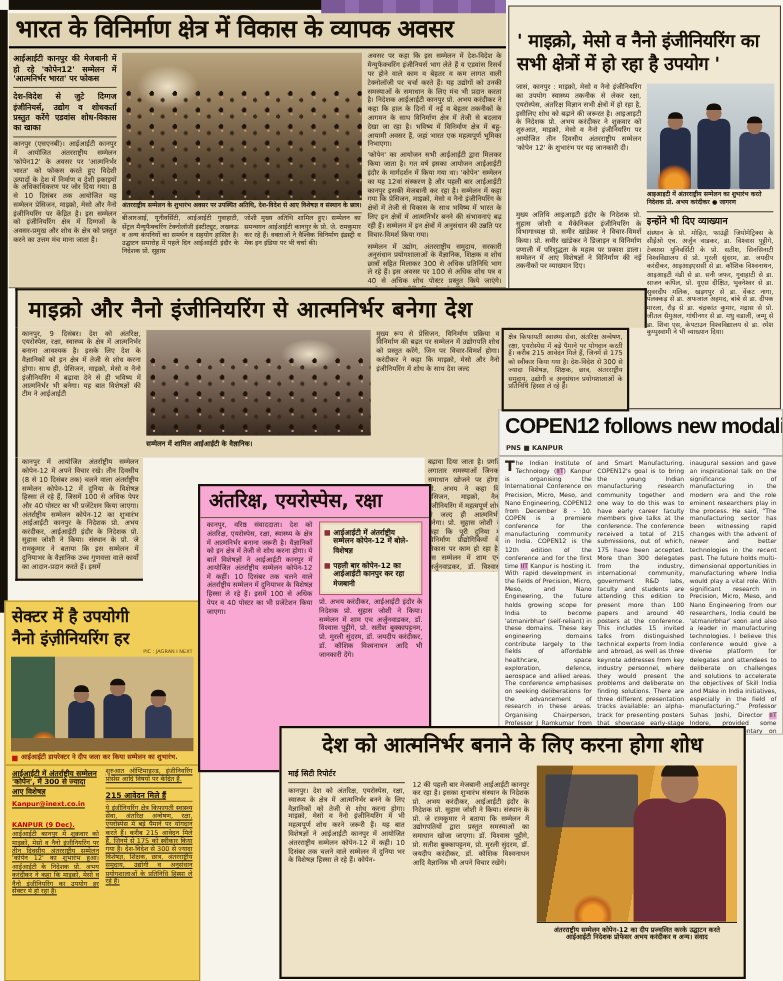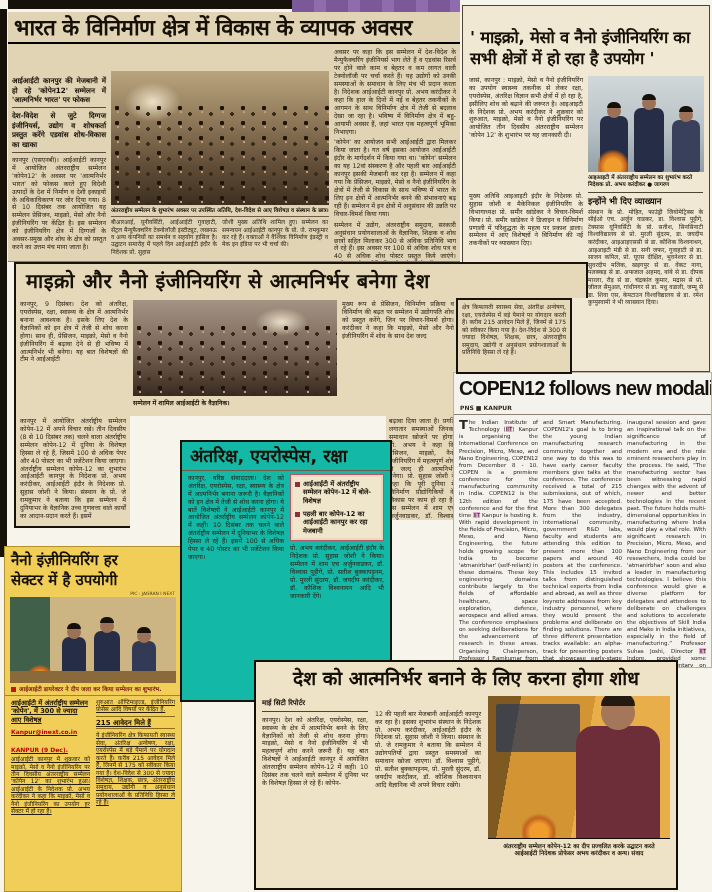--- a/index.html
+++ b/index.html
@@ -50,21 +50,21 @@
 </style>
 </head>
 <body>
 
 <div class="abs" style="left:8px;top:0;width:450px;height:9px;background:#171209;"></div>
 <div class="abs" style="left:292px;top:0;width:168px;height:13px;background:repeating-linear-gradient(90deg,#7b5898 0 22px,#8f6cae 22px 34px);"></div>
 <div class="abs" style="left:0;top:9px;width:7px;height:548px;background:#161109;"></div>
 
 <article class="clip" style="left:8px;top:12px;width:452px;height:250px;background:#e0d4b4;border-bottom:1px solid #8c7d5e;z-index:1;">
   <div class="hl" style="font-size:22px;line-height:1.15;white-space:nowrap;padding:3px 6px 2px;border-bottom:2px solid #000000;letter-spacing:-0.5px;">भारत के विनिर्माण क्षेत्र में विकास के व्यापक अवसर</div>
-  <div class="row" style="padding:4px 4px 0;gap:5px;align-items:center;">
+  <div class="row" style="padding:4px 4px 0;gap:5px;">
     <div style="width:94px;flex:none;">
       <div class="hl" style="font-size:7.2px;line-height:1.3;text-align:justify;">आईआईटी कानपुर की मेजबानी में हो रहे 'कोपेन12' सम्मेलन में 'आत्मनिर्भर भारत' पर फोकस</div>
       <hr class="rule">
       <div class="hl" style="font-size:7.2px;line-height:1.3;text-align:justify;">देश-विदेश से जुटे दिग्गज इंजीनियर्स, उद्योग व शोधकर्ता प्रस्तुत करेंगे एडवांस शोध-विकास का खाका</div>
       <hr class="rule">
       <div class="bt">कानपुर (एसएनबी)। आईआईटी कानपुर में आयोजित अंतरराष्ट्रीय सम्मेलन 'कोपेन12' के अवसर पर 'आत्मनिर्भर भारत' को फोकस करते हुए विदेशी उत्पादों के देश में निर्माण व देशी इकाइयों के अधिकाधिकरण पर जोर दिया गया। 8 से 10 दिसंबर तक आयोजित यह सम्मेलन प्रेसिजन, माइक्रो, मेसो और नैनो इंजीनियरिंग पर केंद्रित है। इस सम्मेलन को इंजीनियरिंग क्षेत्र में दिग्गजों के अवसर-प्रमुख और शोध के क्षेत्र को प्रस्तुत करने का उत्तम मंच माना जाता है।</div>
     </div>
     <div style="width:218px;flex:none;">
       <div class="photo aud-a" style="width:218px;height:134px;">
         <div class="aud-glow"></div>
@@ -130,21 +130,21 @@
 <article class="clip" style="left:453px;top:372px;width:259px;height:296px;background:#f4f2ed;border:1px solid #b9b2a4;z-index:2;">
   <div style="font-family:'Liberation Sans',sans-serif;font-size:19.5px;font-weight:700;letter-spacing:-0.8px;white-space:nowrap;padding:4px 5px 2px;color:#14100a;">COPEN12 follows new modality'</div>
   <div style="font-size:6px;font-weight:700;padding:2px 6px 3px;border-bottom:1px solid #8a8274;color:#33291c;">PNS ■ KANPUR</div>
   <div class="row" style="padding:4px 5px;gap:5px;">
     <div class="bt dropcap" style="flex:1;font-size:5.5px;line-height:1.3;">The Indian Institute of Technology (<mark>IIT</mark>) Kanpur is organising the International Conference on Precision, Micro, Meso, and Nano Engineering, COPEN12 from December 8 - 10. COPEN is a premiere conference for the manufacturing community in India. COPEN12 is the 12th edition of the conference and for the first time <mark>IIT</mark> Kanpur is hosting it. With rapid development in the fields of Precision, Micro, Meso, and Nano Engineering, the future holds growing scope for India to become 'atmanirbhar' (self-reliant) in these domains. These key engineering domains contribute largely to the fields of affordable healthcare, space exploration, defence, aerospace and allied areas. The conference emphasises on seeking deliberations for the advancement of research in these areas. Organising Chairperson, Professor J Ramkumar from the Department of Mechanical Engineering,  Kanpur, opened the inaugural session and stated that COPEN12 follows a new modality that is intended to ensure higher quality scientific exchanges. The conference caters to three broad themes - Precision Engineering, Manufacturing Processes, and Measurements</div>
     <div class="bt" style="flex:1;font-size:5.5px;line-height:1.3;">and Smart Manufacturing. COPEN12's goal is to bring the young Indian manufacturing research community together and one way to do this was to have early career faculty members give talks at the conference. The conference received a total of 215 submissions, out of which, 175 have been accepted. More than 300 delegates from the industry, international community, government R&amp;D labs, faculty and students are attending this edition to present more than 100 papers and around 40 posters at the conference. This includes 15 invited talks from distinguished technical experts from India and abroad, as well as three keynote addresses from key industry personnel, where they would present the problems and deliberate on finding solutions. There are three different presentation tracks available: an alpha-track for presenting posters that showcase early-stage research and development; a beta-track for presenting four-page papers that showcase research that has reached some maturity and a delta-track for presenting improvements to research that has already been published in reputable international journals within the past year. Professor Abhay Karandikar, Director  Kanpur, was present at the</div>
     <div class="bt" style="flex:1;font-size:5.5px;line-height:1.3;">inaugural session and gave an inspirational talk on the significance of manufacturing in the modern era and the role eminent researchers play in the process. He said, “The manufacturing sector has been witnessing rapid changes with the advent of newer and better technologies in the recent past. The future holds multi-dimensional opportunities in manufacturing where India would play a vital role. With significant research in Precision, Micro, Meso, and Nano Engineering from our researchers, India could be 'atmanirbhar' soon and also a leader in manufacturing technologies. I believe this conference would give a diverse platform for delegates and attendees to deliberate on challenges and solutions to accelerate the objectives of Skill India and Make in India initiatives, especially in the field of manufacturing.” Professor Suhas Joshi, Director <mark>IIT</mark> Indore, provided some insightful commentary on the development of manufacturing technologies all over the world over the course of the past half century. Professor Sameer Khandekar, Head of the Department of Mechanical Engineering,  Kanpur emphasised the importance of precision in the process of designing manufacturing systems.</div>
   </div>
 </article>
 
-<article class="clip" style="left:180px;top:440px;width:212px;height:262px;background:#14b8a6;border:2px solid #17120b;z-index:3;">
+<article class="clip" style="left:180px;top:440px;width:212px;height:262px;background:#f9a8d4;border:2px solid #17120b;z-index:3;">
   <div class="hl" style="font-size:17.5px;line-height:1.25;padding:4px 8px 2px;border-bottom:1px solid #6b5d45;">
     <div>अंतरिक्ष, एयरोस्पेस, रक्षा</div>
   </div>
   <div class="row" style="padding:3px 6px;gap:6px;">
     <div class="bt" style="flex:1;">कानपुर, वरिष्ठ संवाददाता। देश को अंतरिक्ष, एयरोस्पेस, रक्षा, स्वास्थ्य के क्षेत्र में आत्मनिर्भर बनाना जरूरी है। वैज्ञानिकों को इन क्षेत्र में तेजी से शोध करना होगा। ये बातें विशेषज्ञों ने आईआईटी कानपुर में आयोजित अंतर्राष्ट्रीय सम्मेलन कोपेन-12 में कहीं। 10 दिसंबर तक चलने वाले अंतर्राष्ट्रीय सम्मेलन में दुनियाभर के विशेषज्ञ हिस्सा ले रहे हैं। इसमें 100 से अधिक पेपर व 40 पोस्टर का भी प्रजेंटेशन किया जाएगा।</div>
     <div style="width:94px;flex:none;">
       <div style="border:1px solid #b5566a;box-shadow:0 0 0 2px #e9d8c2 inset;padding:5px 4px;background:#f0e6cc;">
         <div style="display:flex;margin-bottom:4px;">
           <span class="sq"></span>
           <span class="hl" style="font-size:6.6px;line-height:1.3;">आईआईटी में अंतर्राष्ट्रीय सम्मेलन कोपेन-12 में बोले-विशेषज्ञ</span>
@@ -154,22 +154,22 @@
           <span class="hl" style="font-size:6.6px;line-height:1.3;">पहली बार कोपेन-12 का आईआईटी कानपुर कर रहा मेजबानी</span>
         </div>
       </div>
       <div class="bt" style="padding-top:3px;">प्रो. अभय करंदीकर, आईआईटी इंदौर के निदेशक प्रो. सुहास जोशी ने किया। सम्मेलन में शाम एच अर्जुनवाडकर, डॉ. विश्वास पुट्टीगे, प्रो. सतीश बुक्कापट्टनम, प्रो. मुरली सुंदरम, डॉ. जयदीप करंदीकर, डॉ. कौशिक विश्वनाथन आदि भी जानकारी देंगे।</div>
     </div>
   </div>
 </article>
 
 <article class="clip" style="left:4px;top:546px;width:178px;height:346px;background:#f1ce57;border:1px solid #b3902e;z-index:2;">
   <div class="hl" style="font-size:15px;line-height:1.3;padding:4px 6px 0;">
+    <div>सेक्टर में है उपयोगी</div>
     <div>नैनो इंज़ीनियरिंग हर</div>
-    <div>सेक्टर में है उपयोगी</div>
   </div>
   <div style="font-size:4.5px;text-align:right;padding:1px 6px;color:#4f3c10;">PIC : JAGRAN I NEXT</div>
   <div class="photo photo-f" style="width:166px;height:86px;margin:0 auto;">
     <div class="person" style="left:52px;width:24px;height:46px;"></div>
     <div class="person" style="left:84px;width:26px;height:52px;"></div>
     <div class="person" style="left:122px;width:24px;height:42px;background:#323a55;"></div>
     <div class="lamp" style="left:18px;width:24px;height:20px;"></div>
     <div class="tbl"></div>
   </div>
   <div style="display:flex;padding:2px 6px;border-bottom:1px solid #a8851f;">

